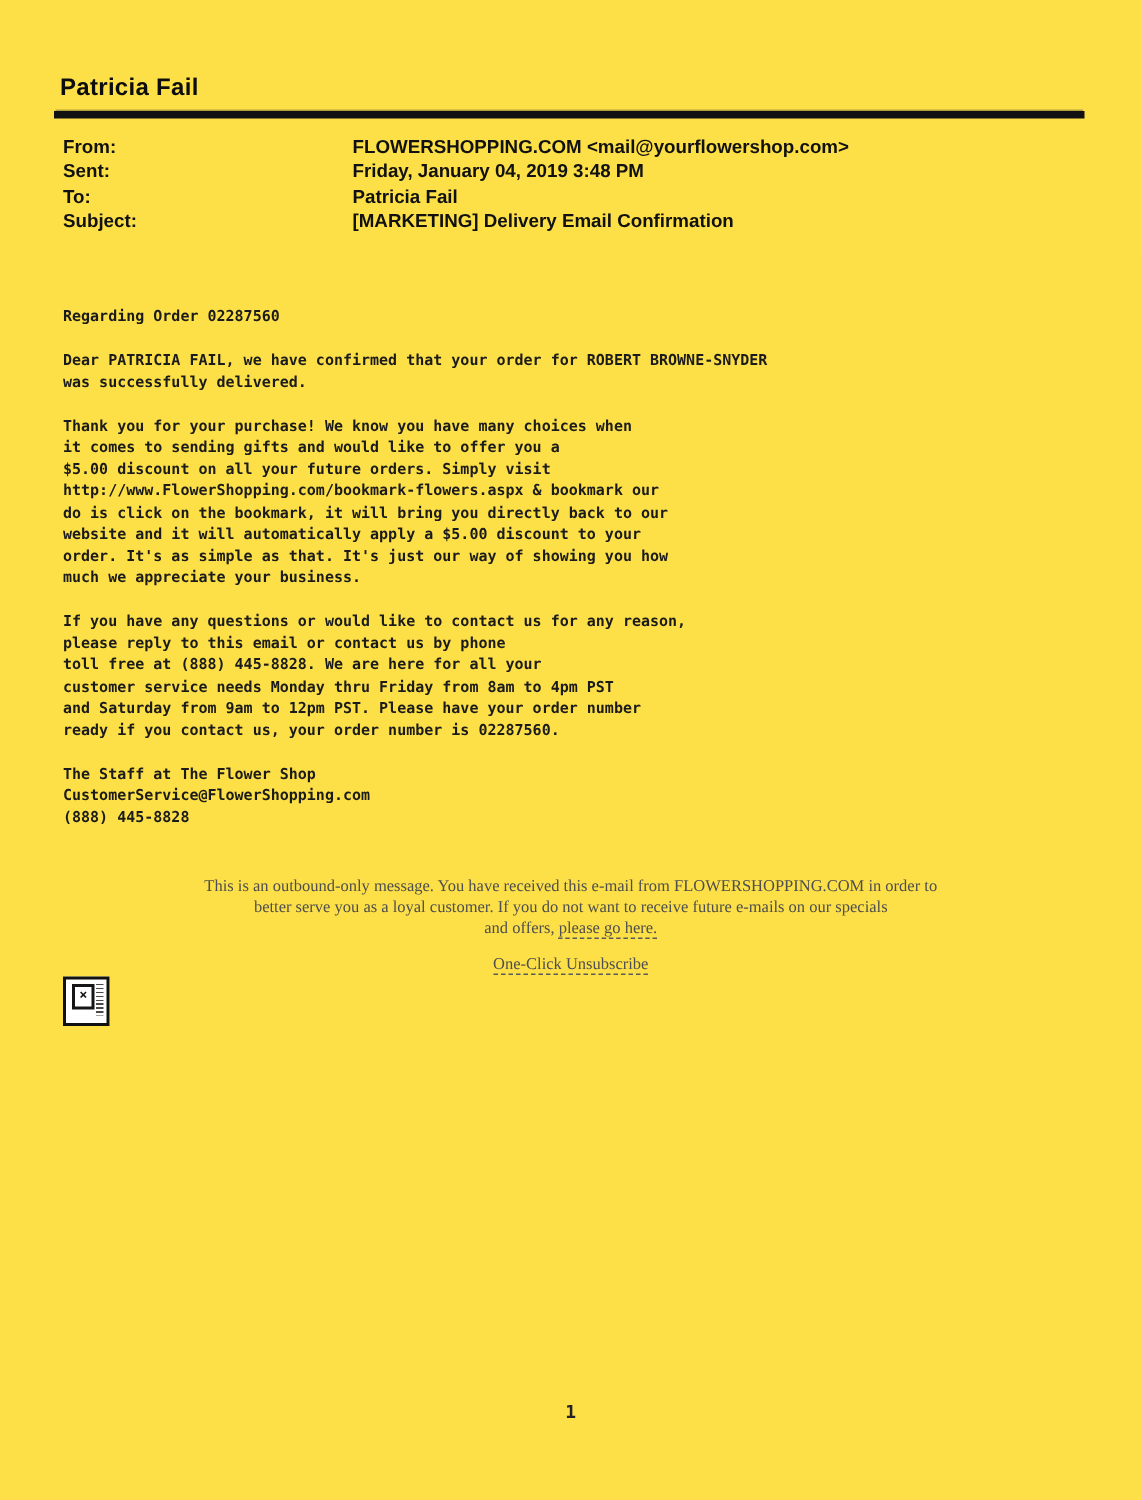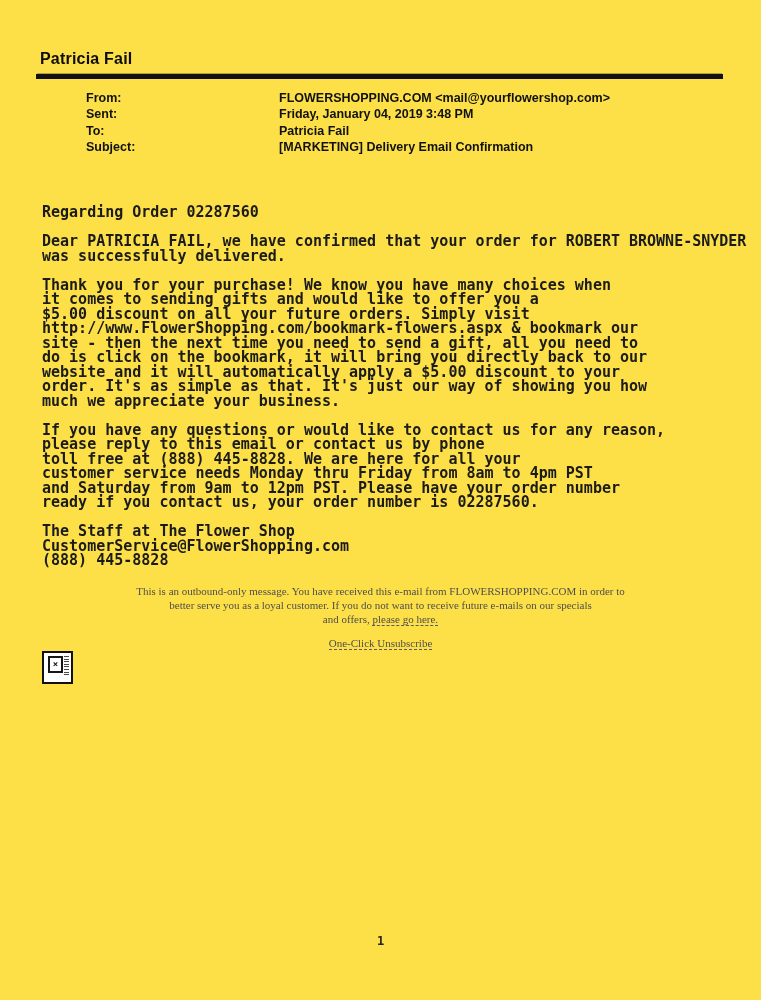--- a/index.html
+++ b/index.html
@@ -18,26 +18,26 @@
     letter-spacing:0.2px;
   }
   .rule{
     position:absolute;left:36px;top:74px;
     width:687px;height:5px;background:#121212;
     box-shadow:0 -2px 0 -1px rgba(40,40,40,.35);
   }
   .meta{
     position:absolute;left:42px;top:90px;width:680px;
   }
-  .meta-row{height:16.4px;line-height:16.4px;font-size:12.5px;font-weight:bold;white-space:pre;margin-left:44px;}
+  .meta-row{height:16.4px;line-height:16.4px;font-size:12.5px;font-weight:bold;white-space:pre;}
   .meta-label{display:inline-block;width:193px;}
   .body-text{
     position:absolute;left:42px;top:205px;width:700px;
     font-family:"DejaVu Sans Mono","Liberation Mono",monospace;
-    font-size:15px;line-height:14.5px;font-weight:bold;
+    font-size:10px;line-height:14.5px;font-weight:bold;
     color:#1b1b1b;
   }
   .body-text .tline{white-space:pre;height:14.5px;}
   .link{}
   .footer-note{
     position:absolute;left:0;top:584px;width:761px;
     text-align:center;
     font-family:Liberation Serif, serif;
     font-size:11px;line-height:14.2px;
     color:#4e4e4e;
@@ -86,21 +86,20 @@
   <div class="body-text" id="email-body">
       <div class="tline"><span>Regarding Order 02287560</span></div>
       <div class="tline">&nbsp;</div>
       <div class="tline"><span>Dear PATRICIA FAIL, we have confirmed that your order for ROBERT BROWNE-SNYDER</span></div>
       <div class="tline"><span>was successfully delivered.</span></div>
       <div class="tline">&nbsp;</div>
       <div class="tline"><span>Thank you for your purchase! We know you have many choices when</span></div>
       <div class="tline"><span>it comes to sending gifts and would like to offer you a</span></div>
       <div class="tline"><span>$5.00 discount on all your future orders. Simply visit</span></div>
       <div class="tline"><span class="link">http://www.FlowerShopping.com/bookmark-flowers.aspx</span><span> &amp; bookmark our</span></div>
-      <div class="tline"><span>site - then the next time you need to send a gift, all you need to</span></div>
       <div class="tline"><span>do is click on the bookmark, it will bring you directly back to our</span></div>
       <div class="tline"><span>website and it will automatically apply a $5.00 discount to your</span></div>
       <div class="tline"><span>order. It's as simple as that. It's just our way of showing you how</span></div>
       <div class="tline"><span>much we appreciate your business.</span></div>
       <div class="tline">&nbsp;</div>
       <div class="tline"><span>If you have any questions or would like to contact us for any reason,</span></div>
       <div class="tline"><span>please reply to this email or contact us by phone</span></div>
       <div class="tline"><span>toll free at (888) 445-8828. We are here for all your</span></div>
       <div class="tline"><span>customer service needs Monday thru Friday from 8am to 4pm PST</span></div>
       <div class="tline"><span>and Saturday from 9am to 12pm PST. Please have your order number</span></div>

